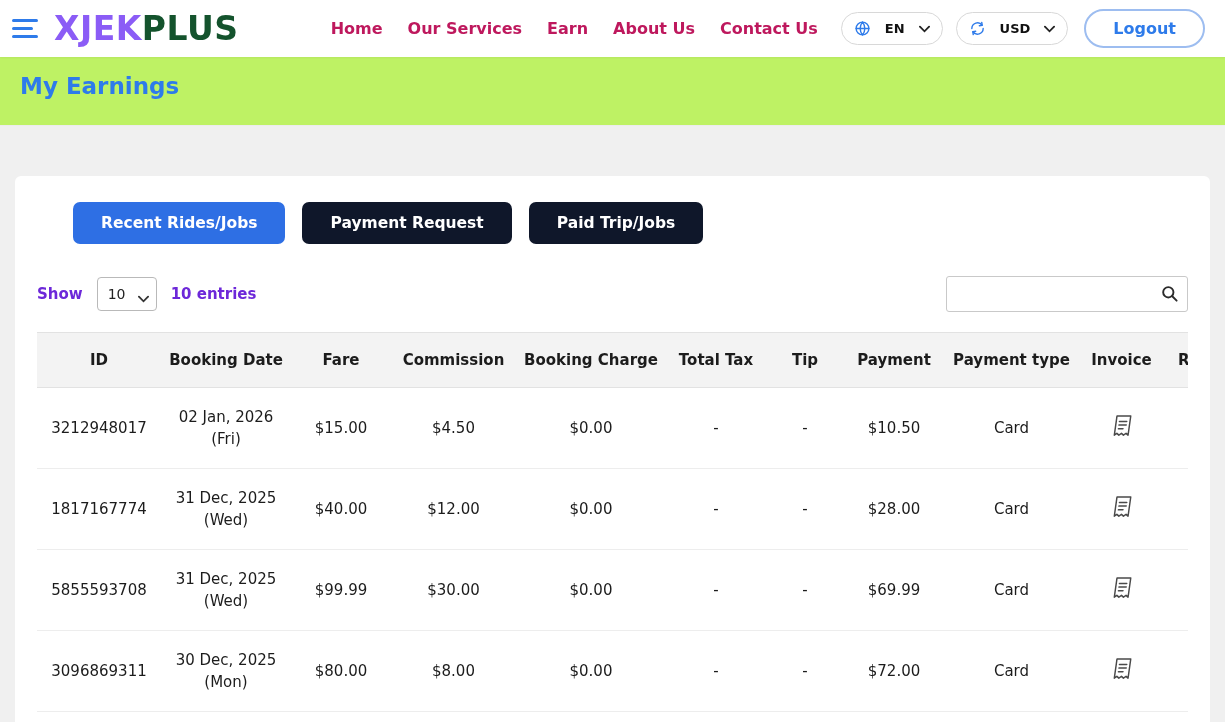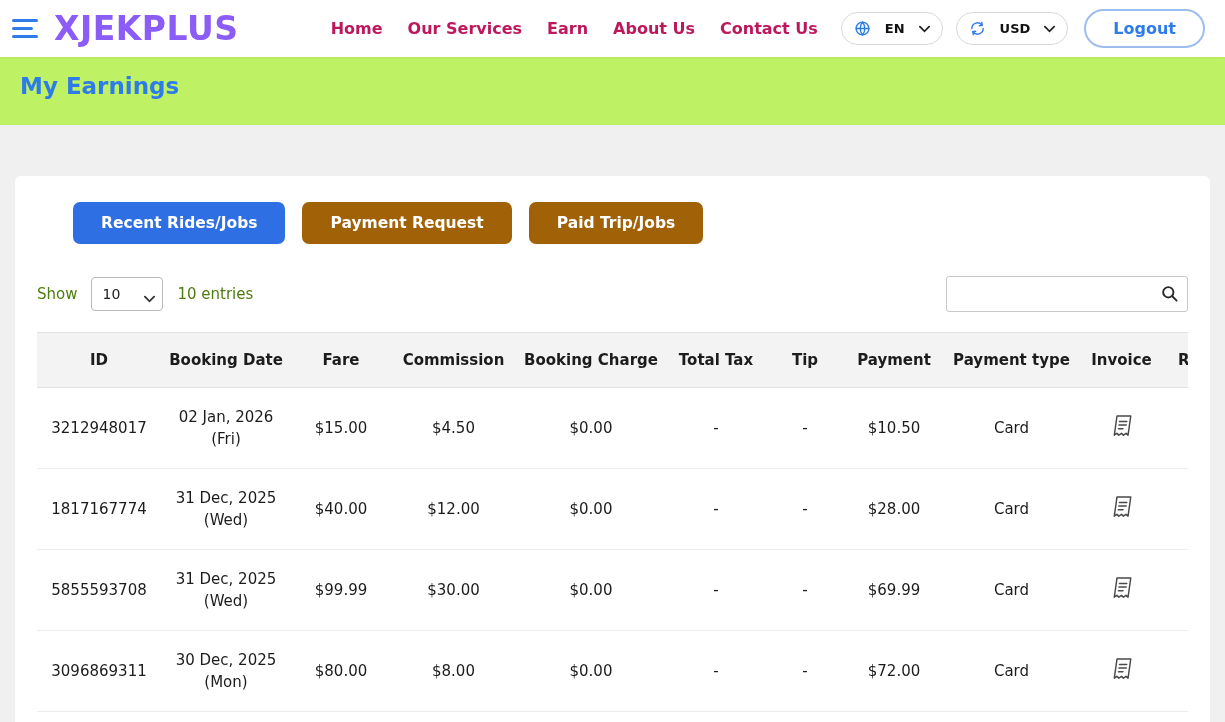--- a/index.html
+++ b/index.html
@@ -18,21 +18,21 @@
     background: #fff;
     box-shadow: 0 1px 2px rgba(0,0,0,0.05);
     position: relative;
     z-index: 2;
   }
   .hamburger { width: 26px; cursor: pointer; margin-right: 16px; display: flex; flex-direction: column; gap: 5px; }
   .hamburger span { display: block; height: 3px; border-radius: 2px; background: #2e7bea; }
   .hamburger span:nth-child(2) { width: 80%; }
   .logo { font-size: 33px; font-weight: 800; letter-spacing: 0.5px; cursor: pointer; white-space: nowrap; }
   .logo .l1 { color: #8b5cf6; }
-  .logo .l2 { color: #8b5cf6; }
+  .logo .l2 { color: #14532d; }
   .nav-links { margin-left: auto; display: flex; align-items: center; gap: 25px; margin-right: 10px; }
   .nav-link { font-size: 16px; font-weight: 700; color: #be185d; text-decoration: none; cursor: pointer; white-space: nowrap; }
   .pill {
     display: flex; align-items: center; gap: 14px;
     border: 1px solid #d8d8d8; border-radius: 19px;
     padding: 7px 12px; margin-left: 13px;
     font-size: 13px; font-weight: 700; color: #111;
     background: #fff; cursor: pointer; white-space: nowrap;
   }
   .pill svg { display: block; }
@@ -53,27 +53,27 @@
   .card { background: #fff; border-radius: 6px; padding: 26px 22px; min-height: 556px; }
   
   .tabs { display: flex; gap: 17px; margin-bottom: 32px; padding-left: 36px; }
   .tab {
     border: none; border-radius: 7px;
     color: #fff; font-size: 15.5px; font-weight: 600;
     padding: 12px 28px; cursor: pointer; font-family: inherit;
     white-space: nowrap;
   }
   .tab-active { background: #2e6fe4; }
-  .tab-dark { background: #a16207; }
+  .tab-dark { background: #0f172a; }
   
   .controls { display: flex; align-items: center; margin-bottom: 20px; }
-  .show-label, .entries-label { font-size: 15px; font-weight: 400; color: #4d7c0f; }
+  .show-label, .entries-label { font-size: 15px; font-weight: 700; color: #6d28d9; }
   .select-wrap { position: relative; margin: 0 14px; }
   .page-size-select {
-    width: 72px; height: 34px;
+    width: 60px; height: 34px;
     border: 1px solid #b9b9b9; border-radius: 4px;
     font-size: 14px; font-family: inherit; color: #222;
     padding: 0 24px 0 10px;
     appearance: none; -webkit-appearance: none;
     background: #fff; cursor: pointer;
   }
   .select-wrap .chev { position: absolute; right: 8px; top: 11px; pointer-events: none; }
   .search-wrap { margin-left: auto; position: relative; width: 242px; }
   .search-input {
     width: 100%; height: 36px;

